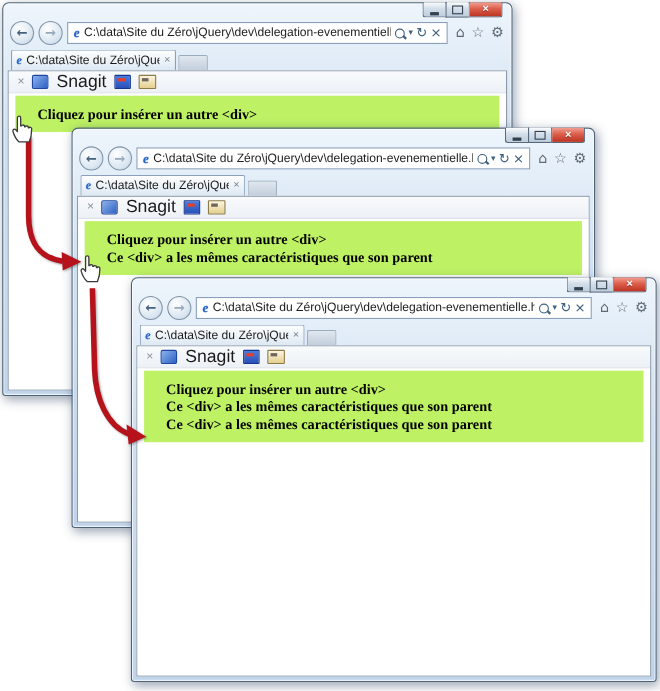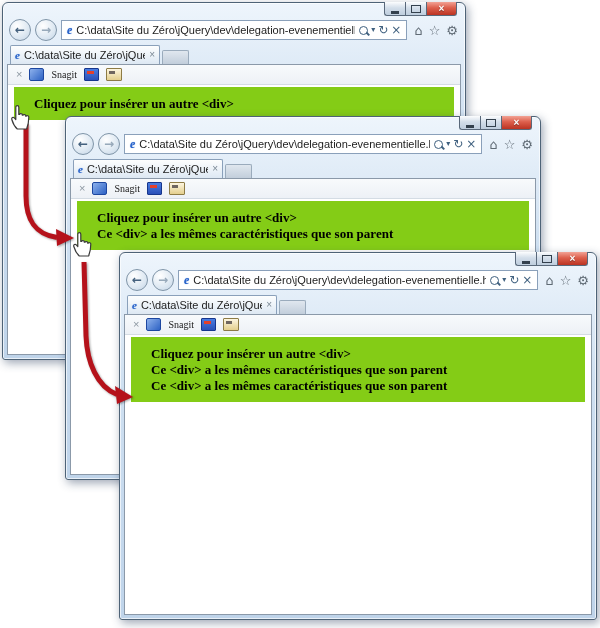--- a/index.html
+++ b/index.html
@@ -60,30 +60,30 @@
           border:1px solid #9aabbc;border-bottom:none;border-radius:2px 2px 0 0;box-sizing:border-box;}
 
   
   .client{flex:1;display:flex;flex-direction:column;min-height:0;margin:0 4px 4px;
           border:1px solid #8b99a9;background:#fff;}
   .snagitbar{height:19px;flex:none;display:flex;align-items:center;gap:7px;padding:0 8px;
              background:linear-gradient(#f8fafc,#edf1f6);border-bottom:1px solid #d4dce4;}
   .tbclose{color:#8d98a2;font:11px/1 "Liberation Sans",sans-serif;}
   .snagit-logo{width:13px;height:11px;border:1px solid #1d47a0;border-radius:2px;
                background:linear-gradient(135deg,#8db1ec,#2d62c4);}
-  .snagit-label{font-size:10px;color:#1a1a1a;font-family:Liberation Serif, serif;}
+  .snagit-label{font-size:16px;color:#1a1a1a;}
   .snagit-ic2{width:13px;height:11px;border:1px solid #16368c;border-radius:1px;
               background:linear-gradient(#4a7de0,#2a50b8);position:relative;}
   .snagit-ic2::after{content:"";position:absolute;left:2px;top:2px;width:7px;height:3px;background:#e2402c;}
   .snagit-ic3{width:14px;height:11px;border:1px solid #8d7b45;border-radius:1px;
               background:linear-gradient(#fdf6e0,#e4cf8d);position:relative;}
   .snagit-ic3::after{content:"";position:absolute;left:2px;top:2px;width:6px;height:3px;background:#6f665f;}
 
   .content{flex:1;min-height:0;background:#fff;overflow:hidden;}
-  .yellow{margin:2px 6px;background:#84cc16;padding:9px 0 8px;}
+  .yellow{margin:2px 6px;background:#bef264;padding:9px 0 8px;}
   .line{font:bold 13px/16px "Liberation Serif",serif;color:#000;margin:0 0 0 20px;}
   .line + .line{}
 
   
   #overlay{position:absolute;left:0;top:0;width:600px;height:628px;
            pointer-events:none;z-index:50;}
 </style>
 </head>
 <body>
 

